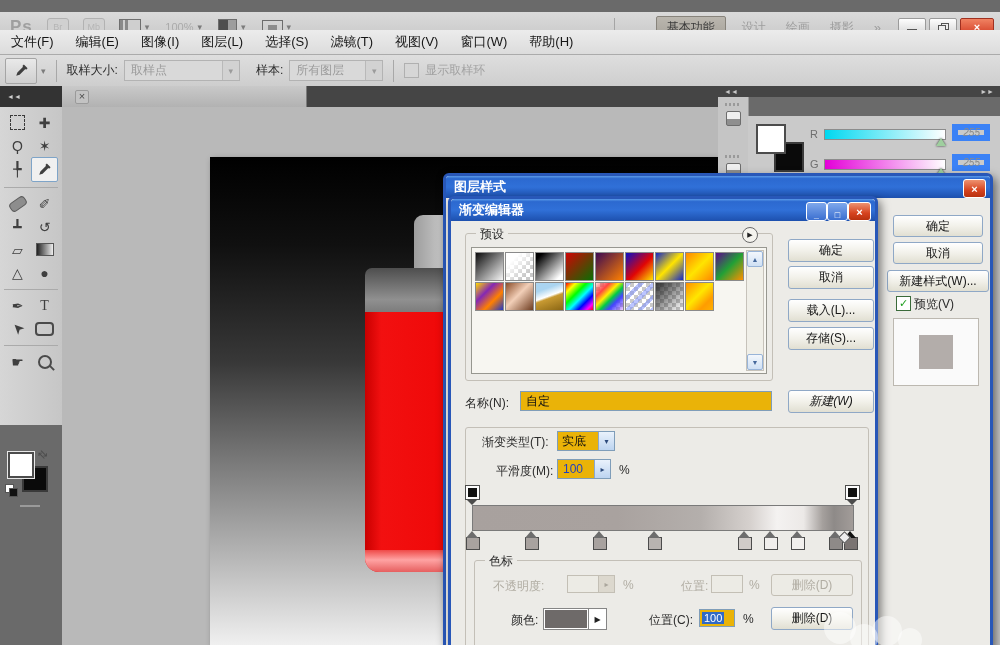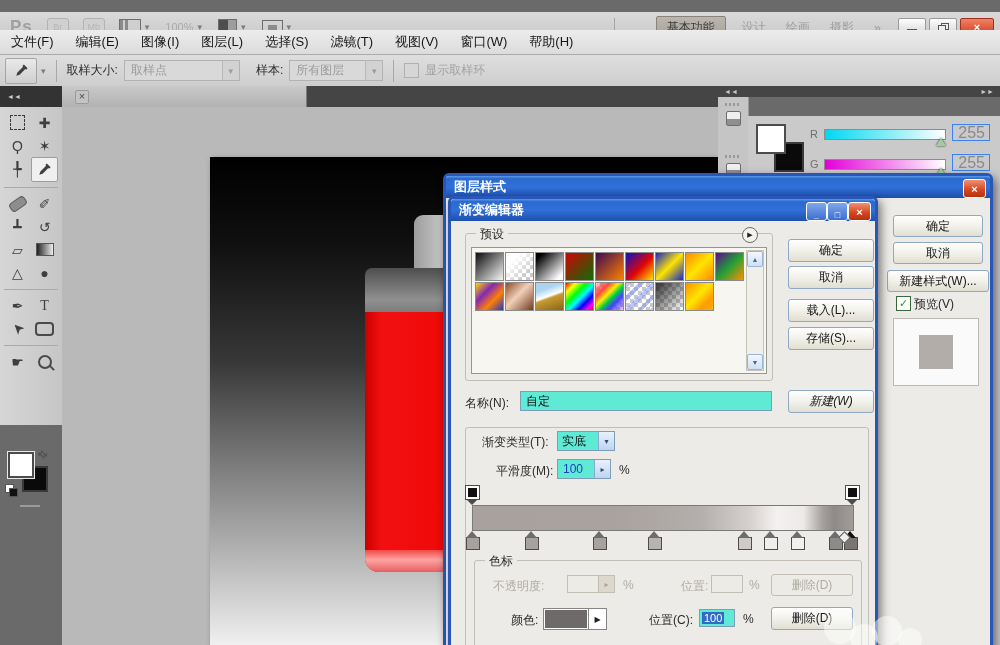--- a/index.html
+++ b/index.html
@@ -108,41 +108,41 @@
     border:1px solid #6f6f6f;border-bottom:none;margin-left:3px;border-radius:2px 2px 0 0;}
   .ptab.active{background:#cacaca;color:#0f0f0f;}
   .ptab-menu{margin-left:auto;margin-right:8px;color:#dcdcdc;font-size:9px;align-self:center;}
   #panelbody{left:748px;top:116px;width:252px;height:529px;background:#cacaca;}
   .cp-white{position:absolute;left:8px;top:8px;width:26px;height:26px;background:#fff;border:2px solid #4c4c4c;}
   .cp-black{position:absolute;left:26px;top:26px;width:26px;height:26px;background:#0a0a0a;border:2px solid #3a3a3a;}
   .cp-row-label{position:absolute;font-size:11px;color:#6f6f6f;}
   .cp-track{position:absolute;width:120px;height:9px;border:1px solid #8c8c8c;}
   .cp-handle{position:absolute;width:0;height:0;border-left:5px solid transparent;border-right:5px solid transparent;
     border-bottom:8px solid #9fcf9f;filter:drop-shadow(0 0 1px #333);}
-  .cp-val{position:absolute;width:38px;height:17px;border:1px solid #3b82f6;font-size:16px;color:#8a8a8a;
-    display:flex;align-items:center;justify-content:flex-end;padding-right:4px;box-sizing:border-box;}
+  .cp-val{position:absolute;width:38px;height:17px;border:6px solid #3b82f6;font-size:10px;color:#8a8a8a;
+    display:flex;align-items:center;justify-content:flex-end;padding-right:4px;box-sizing:border-box;font-style:italic;}
   
   .xp-dialog{position:absolute;border:3px solid #2857b8;border-radius:6px 6px 0 0;
     box-shadow:3px 4px 10px rgba(0,0,0,.5);background:#ecebe7;}
   .xp-title{height:22px;background:linear-gradient(180deg,#5a9ae8 0%,#2c69d0 12%,#3070d8 50%,#1d50ae 100%);
     display:flex;align-items:center;color:#fff;font-weight:bold;font-size:13px;padding-left:8px;
     border-radius:3px 3px 0 0;position:relative;}
   .xp-x{position:absolute;right:4px;top:3px;width:21px;height:17px;border:1px solid #fff;border-radius:3px;
     background:linear-gradient(180deg,#ee9270,#d6431f 60%,#b8310f);color:#fff;font-weight:bold;font-size:11px;
     display:flex;align-items:center;justify-content:center;}
   .xp-sm{position:absolute;top:3px;width:19px;height:17px;border:1px solid #fff;border-radius:3px;
     background:linear-gradient(180deg,#7fa8ec,#3b6fd0);color:#fff;font-size:9px;display:flex;align-items:flex-end;justify-content:center;}
   .xp-btn{position:absolute;display:flex;align-items:center;justify-content:center;font-size:12px;color:#161616;
     background:linear-gradient(180deg,#ffffff,#f2f1ea 50%,#e1dfd2);border:1px solid #8fa8c6;border-radius:3px;}
   .xp-btn.dis{color:#b1ada3;border-color:#c3bfb5;background:#ecebe5;}
   .gbox{position:absolute;border:1px solid #c3bfb7;border-radius:3px;}
   .gbox>.legend{position:absolute;top:-8px;left:10px;background:#ecebe7;padding:0 4px;font-size:12px;color:#2b2b2b;}
   .flabel{position:absolute;font-size:12px;color:#2b2b2b;white-space:nowrap;}
   .flabel.dis{color:#b1ada3;}
-  .txt{position:absolute;border:1px solid #7f9db9;background:#5eead4;font-size:12px;color:#111;
+  .txt{position:absolute;border:1px solid #7f9db9;background:#eab308;font-size:12px;color:#111;
     display:flex;align-items:center;padding-left:5px;box-sizing:border-box;}
   .txt.dis{border-color:#c3bfb5;background:#ecebe5;}
   .spinbtn{margin-left:auto;width:15px;height:100%;background:linear-gradient(180deg,#eaf2fc,#bdd4f0);
     border-left:1px solid #8aa8d0;display:flex;align-items:center;justify-content:center;color:#2c4a7c;font-size:8px;}
   .spinbtn.dis{background:#dcd8ce;border-left-color:#c3bfb5;color:#aaa69c;}
   .selhl{background:#316ac5;color:#fff;padding:0 2px;font-size:11px;}
   
   #presetbox-inner{position:absolute;left:5px;top:13px;width:294px;height:125px;background:#f7f6f1;border:1px solid #979790;}
   #presetgrid{position:absolute;left:3px;top:4px;width:272px;display:flex;flex-wrap:wrap;}
   .swatch{width:29px;height:29px;margin:0 1px 1px 0;border:1px solid #8a8a8a;position:relative;box-sizing:border-box;}

